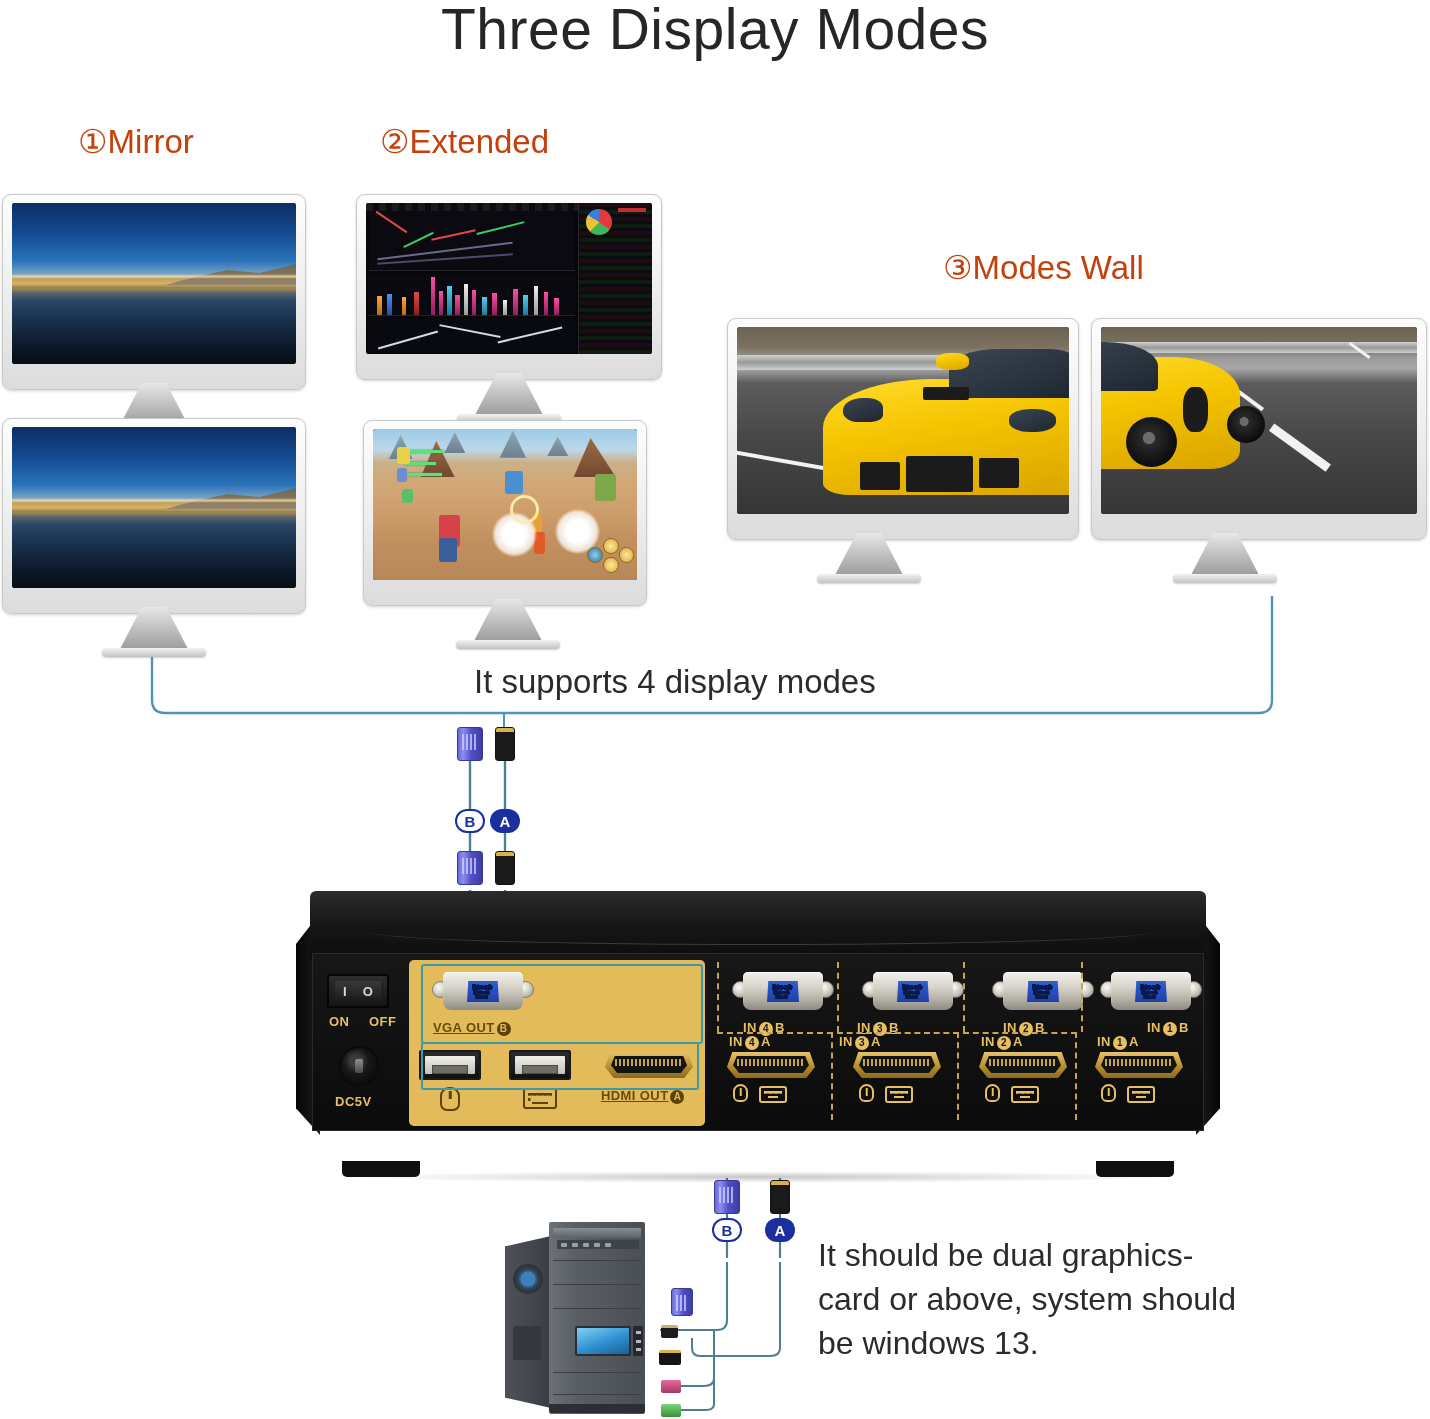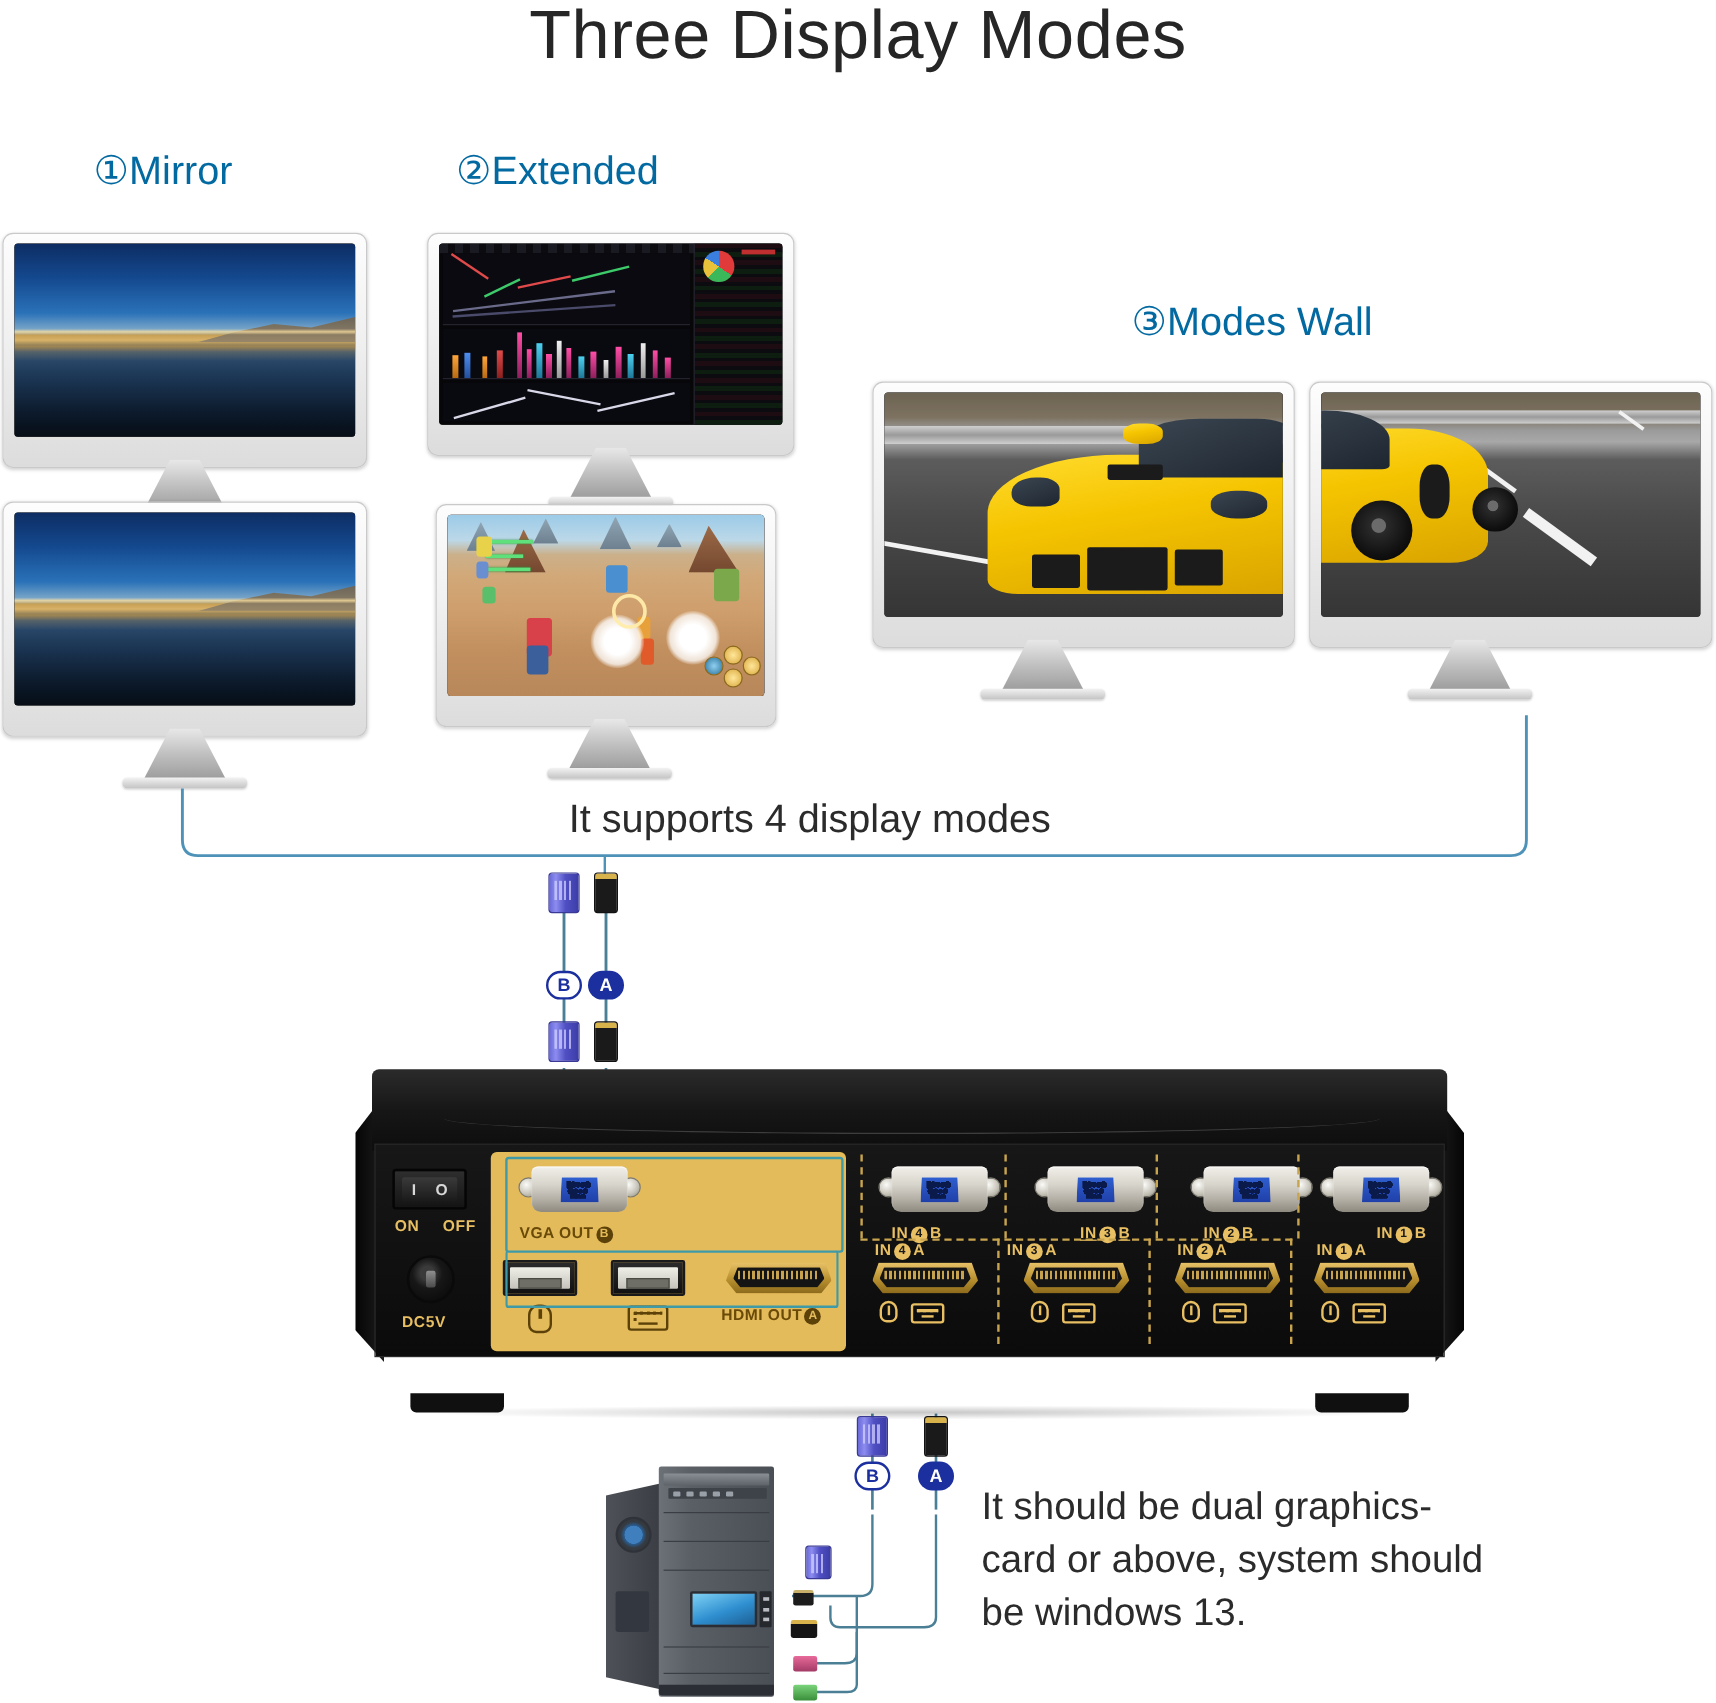--- a/index.html
+++ b/index.html
@@ -11,21 +11,21 @@
   }
   #stage { position: relative; width: 1430px; height: 1419px; }
 
   
   .title {
     position: absolute; left: 0; top: -4px; width: 1430px;
     text-align: center; font-size: 57px; font-weight: 400;
     color: #262626; letter-spacing: .5px;
   }
   .mode-label {
-    position: absolute; font-size: 33px; color: #0369a1; white-space: nowrap;
+    position: absolute; font-size: 33px; color: #c2410c; white-space: nowrap;
   }
   #lbl-mirror   { left: 78px;  top: 122px; }
   #lbl-extended { left: 380px; top: 122px; }
   #lbl-wall     { left: 943px; top: 248px; }
 
   .caption-mid {
     position: absolute; left: 474px; top: 663px;
     font-size: 33px; color: #2b2b2b; white-space: nowrap;
   }
   .caption-note {
@@ -193,21 +193,21 @@
     position:absolute; left:40px; bottom:-20px; width:848px; height:12px;
     background: radial-gradient(ellipse at center, rgba(0,0,0,.22), rgba(0,0,0,0) 70%);
   }
 
   
   .gold {
     position:absolute; background:#e4bb5b; border-radius:5px;
   }
   .gold-label {
     position:absolute; font-size:13px; font-weight:bold; color:#6a4a08;
-    letter-spacing:.4px; white-space:nowrap;
+    letter-spacing:.4px; white-space:nowrap;text-decoration:underline;
   }
   .lbl-gold-on-dark {
     position:absolute; font-size:13px; font-weight:bold; color:#e8bf62;
     letter-spacing:.5px; white-space:nowrap;
   }
   .num-badge {
     display:inline-block; width:14px; height:14px; border-radius:50%;
     background:#e8bf62; color:#1a1a1a; font-size:10px; line-height:14px;
     text-align:center; vertical-align:middle; margin:0 2px; font-weight:bold;
   }
@@ -692,21 +692,21 @@
 
       <div class="vga-port" style="left:548px; top:16px;">
         <div class="vga-screw l"></div>
           <div class="vga-screw r"></div>
         <div class="vga-shell">
             <div class="vga-blue">
               <div class="vga-pins"></div>
             </div>
           </div>
       </div>
-      <div class="lbl-gold-on-dark" style="left:587px; top:66px;text-decoration:underline;">
+      <div class="lbl-gold-on-dark" style="left:544px; top:66px;text-decoration:underline;">
         <span>IN</span><span class="num-badge">3</span><span>B</span>
       </div>
 
       <div class="vga-port" style="left:678px; top:16px;">
         <div class="vga-screw l"></div>
           <div class="vga-screw r"></div>
         <div class="vga-shell">
             <div class="vga-blue">
               <div class="vga-pins"></div>
             </div>

